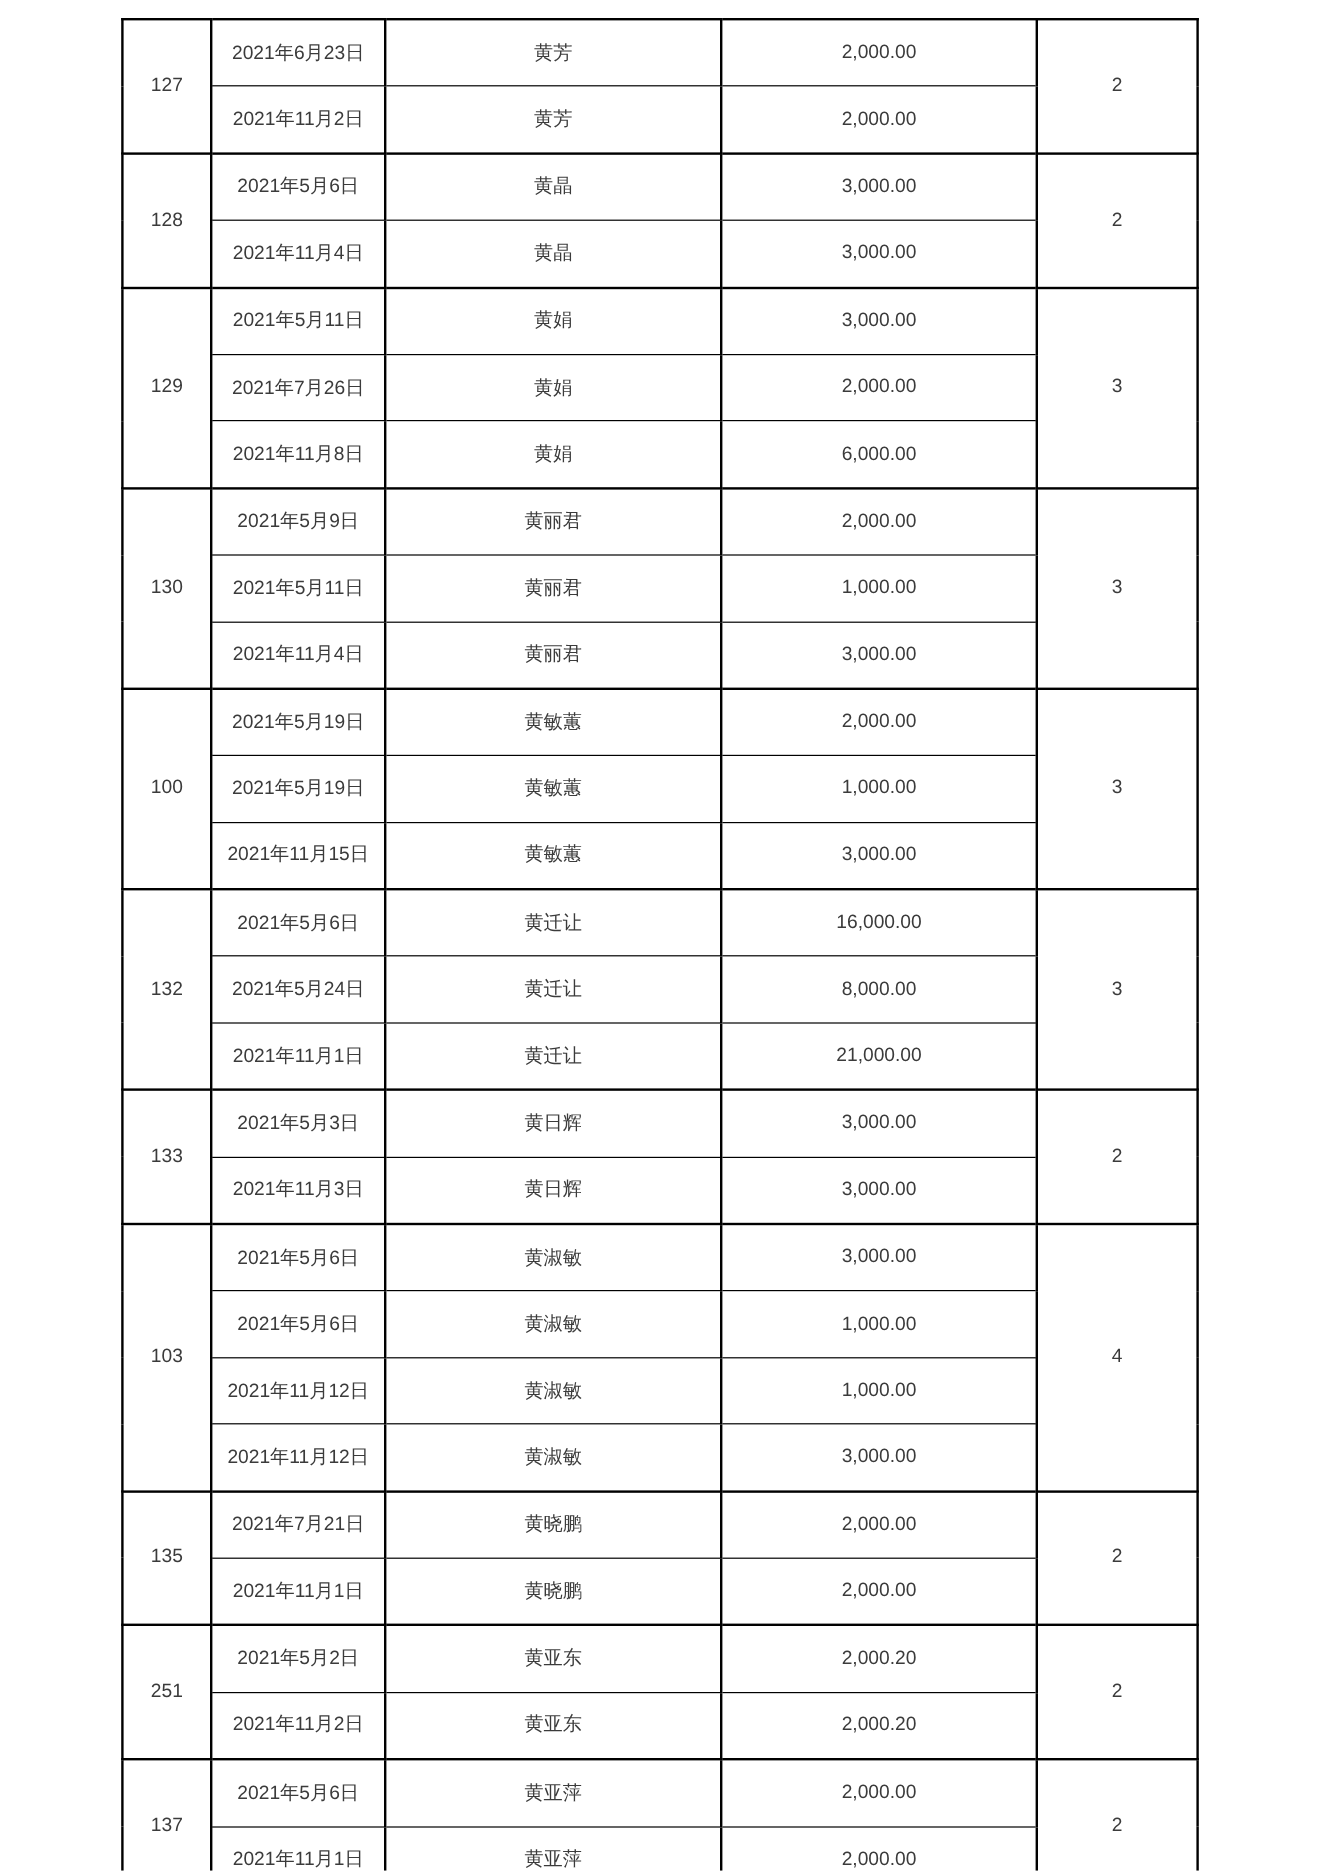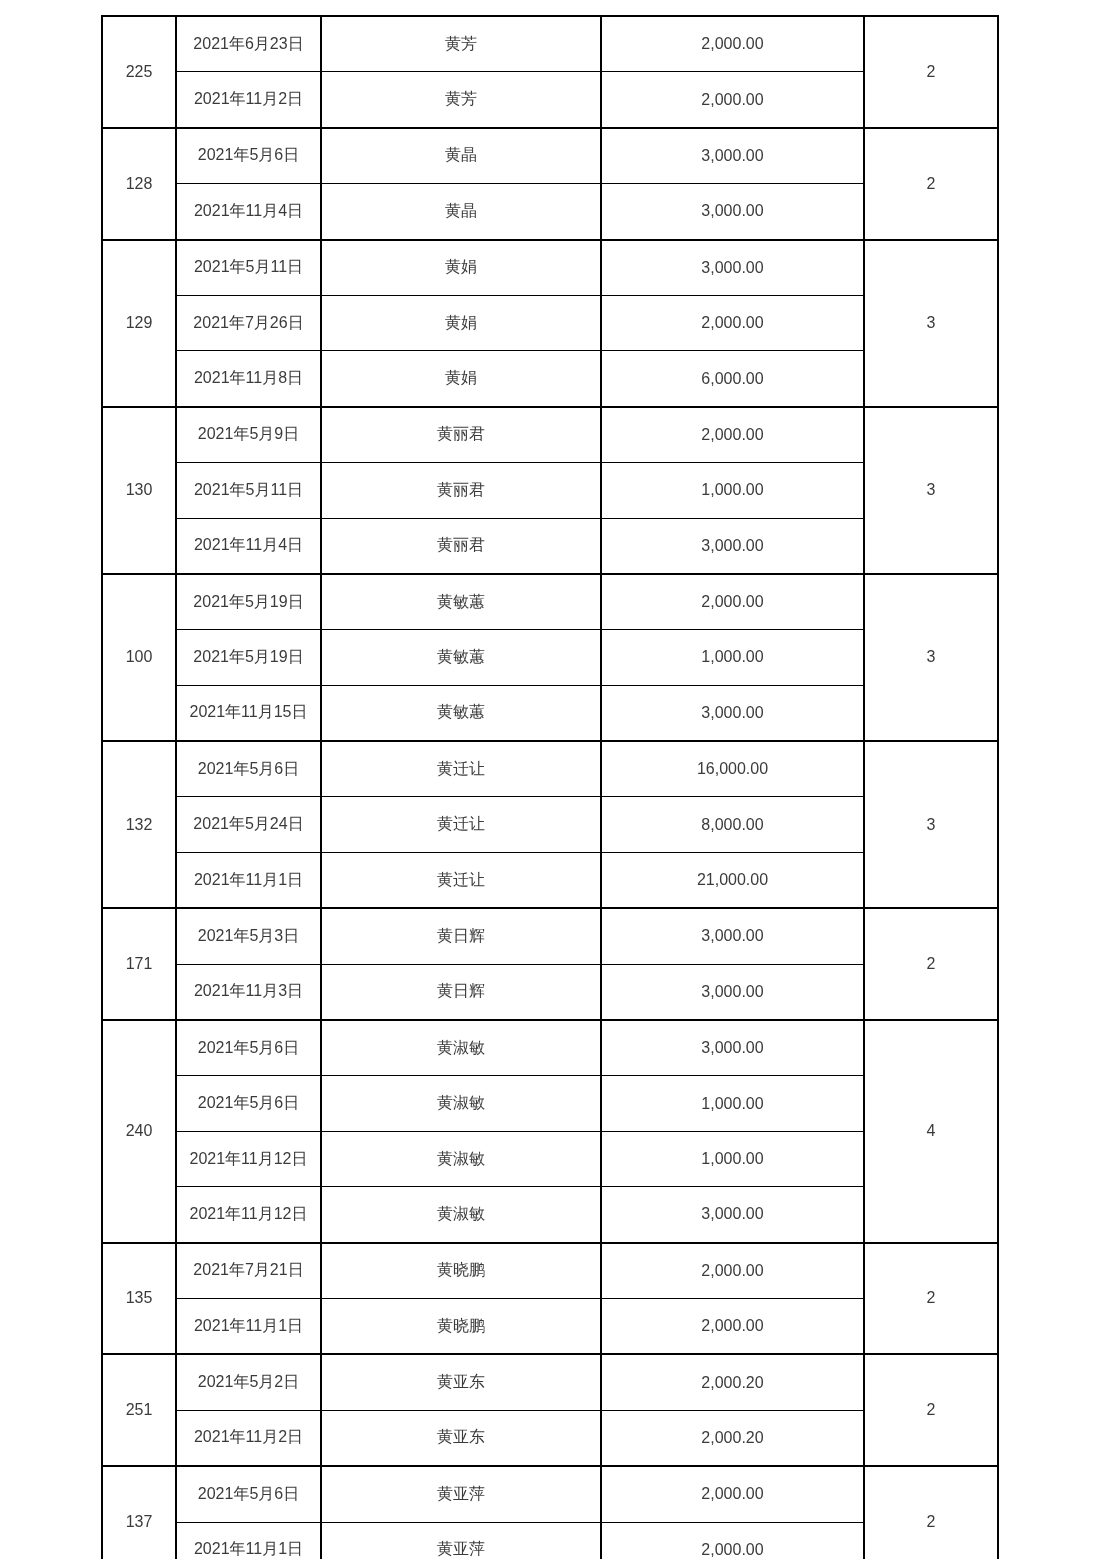--- a/index.html
+++ b/index.html
@@ -58,21 +58,21 @@
   <table class="ledger">
     <colgroup>
       <col class="c-index">
       <col class="c-date">
       <col class="c-name">
       <col class="c-amount">
       <col class="c-count">
     </colgroup>
     <tbody id="table-body">
         <tr class="group-start">
-          <td rowspan="2">225</td>
+          <td rowspan="2">127</td>
           <td class="sub">2021年6月23日</td>
           <td class="sub">黄芳</td>
           <td class="sub">2,000.00</td>
           <td rowspan="2">2</td>
         </tr>
         <tr class="group-end">
           <td class="sub">2021年11月2日</td>
           <td class="sub">黄芳</td>
           <td class="sub">2,000.00</td>
         </tr>
@@ -150,33 +150,33 @@
           <td class="sub">2021年5月24日</td>
           <td class="sub">黄迁让</td>
           <td class="sub">8,000.00</td>
         </tr>
         <tr class="group-end">
           <td class="sub">2021年11月1日</td>
           <td class="sub">黄迁让</td>
           <td class="sub">21,000.00</td>
         </tr>
         <tr class="group-start">
-          <td rowspan="2">171</td>
+          <td rowspan="2">133</td>
           <td class="sub">2021年5月3日</td>
           <td class="sub">黄日辉</td>
           <td class="sub">3,000.00</td>
           <td rowspan="2">2</td>
         </tr>
         <tr class="group-end">
           <td class="sub">2021年11月3日</td>
           <td class="sub">黄日辉</td>
           <td class="sub">3,000.00</td>
         </tr>
         <tr class="group-start">
-          <td rowspan="4">240</td>
+          <td rowspan="4">103</td>
           <td class="sub">2021年5月6日</td>
           <td class="sub">黄淑敏</td>
           <td class="sub">3,000.00</td>
           <td rowspan="4">4</td>
         </tr>
         <tr>
           <td class="sub">2021年5月6日</td>
           <td class="sub">黄淑敏</td>
           <td class="sub">1,000.00</td>
         </tr>

